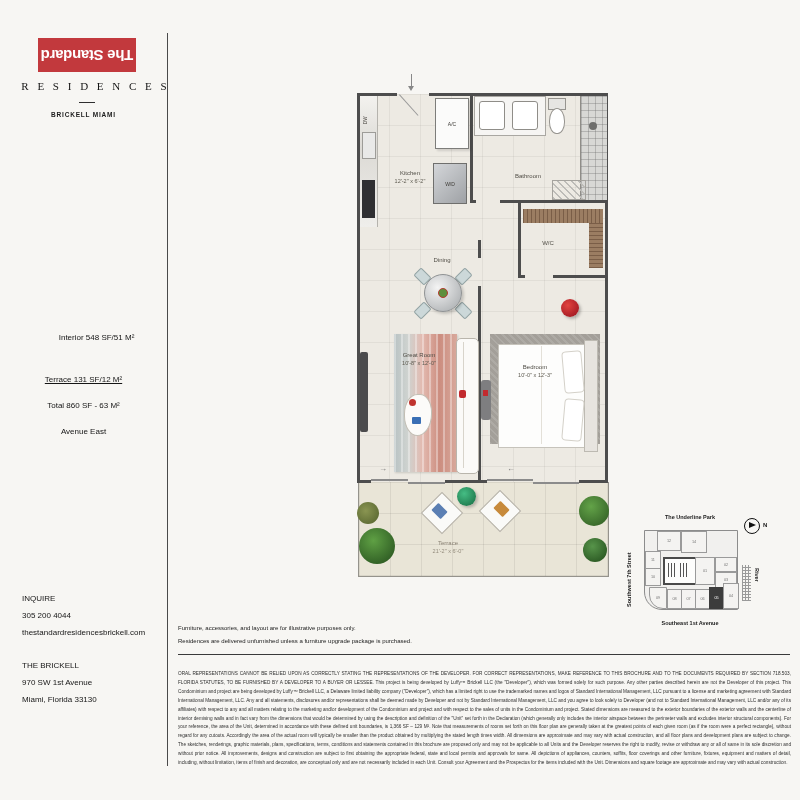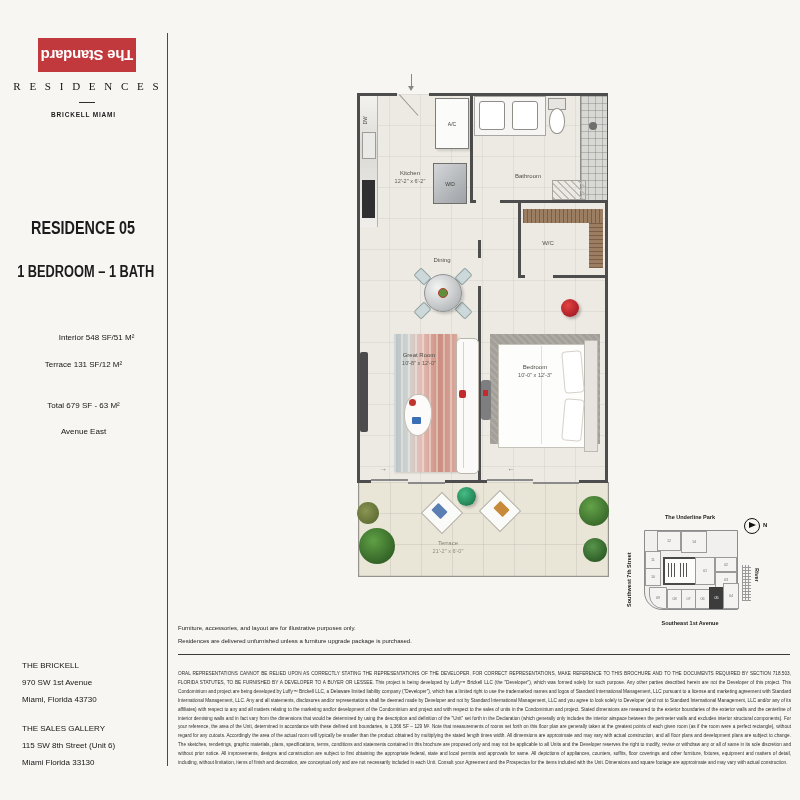--- a/index.html
+++ b/index.html
@@ -29,49 +29,43 @@
 
 <div class="page">
 
   <div class="abs" style="left:167px;top:33px;width:1px;height:733px;background:#4a4a4a;"></div>
 
   <div class="abs" style="left:0;top:0;width:167px;height:800px;">
 
     <div class="abs" style="left:38px;top:38px;width:98px;height:34px;background:#c2393d;display:flex;align-items:center;justify-content:center;">
       <span style="transform:rotate(180deg);color:#fff;font-weight:bold;font-size:15px;letter-spacing:-0.3px;white-space:nowrap;">The Standard</span>
     </div>
-    <div class="abs c" style="left:4px;top:80px;width:167px;font-family:'Liberation Serif',serif;font-size:11px;letter-spacing:3px;color:#141414;">
+    <div class="abs c" style="left:12px;top:80px;width:167px;font-family:'Liberation Serif',serif;font-size:11px;letter-spacing:3px;color:#141414;">
       <span>R E S I D E N C E S</span>
     </div>
     <div class="abs" style="left:79px;top:102px;width:16px;height:1px;background:#2e2e2e;"></div>
     <div class="abs c" style="left:0;top:111px;width:167px;font-size:6.5px;font-weight:bold;letter-spacing:0.8px;">
       <span>BRICKELL MIAMI</span>
     </div>
 
-    <div class="abs c" style="left:0;top:218px;width:167px;font-size:18px;font-weight:bold;">
-      <span class="cond">RESIDENCE 05</span>
-    </div>
-    <div class="abs c" style="left:0;top:263px;width:167px;font-size:16px;font-weight:bold;">
-      <span class="cond">1 BEDROOM – 1 BATH</span>
-    </div>
 
     <div class="stat" style="top:333px;margin-left:13px;"><span>Interior 548 SF/51 M²</span></div>
-    <div class="stat" style="top:360px;"><span>Terrace 131 SF/12 M²</span></div>
-    <div class="stat" style="top:401px;"><span>Total 679 SF - 63 M²</span></div>
+    <div class="stat" style="top:375px;text-decoration:underline;"><span>Terrace 131 SF/12 M²</span></div>
+    <div class="stat" style="top:401px;"><span>Total 860 SF - 63 M²</span></div>
     <div class="stat" style="top:427px;"><span>Avenue East</span></div>
 
+    <div class="abs contact" style="left:22px;top:590px;">
+      <div>INQUIRE</div>
+      <div>305 200 4044</div>
+      <div>thestandardresidencesbrickell.com</div>
+    </div>
     <div class="abs contact" style="left:22px;top:657px;">
       <div>THE BRICKELL</div>
       <div>970 SW 1st Avenue</div>
-      <div>Miami, Florida 43730</div>
-    </div>
-    <div class="abs contact" style="left:22px;top:720px;">
-      <div>THE SALES GALLERY</div>
-      <div>115 SW 8th Street (Unit 6)</div>
-      <div>Miami Florida 33130</div>
+      <div>Miami, Florida 33130</div>
     </div>
   </div>
 
   <div class="abs" style="left:357px;top:72px;width:252px;height:507px;">
 
     <div class="abs" style="left:54px;top:2px;width:1px;height:12px;background:#888;"></div>
     <div class="abs" style="left:51px;top:14px;width:0;height:0;border-left:3.5px solid transparent;border-right:3.5px solid transparent;border-top:5px solid #888;"></div>
 
     <div class="abs floor" style="left:1px;top:22px;width:249px;height:388px;"></div>
 

